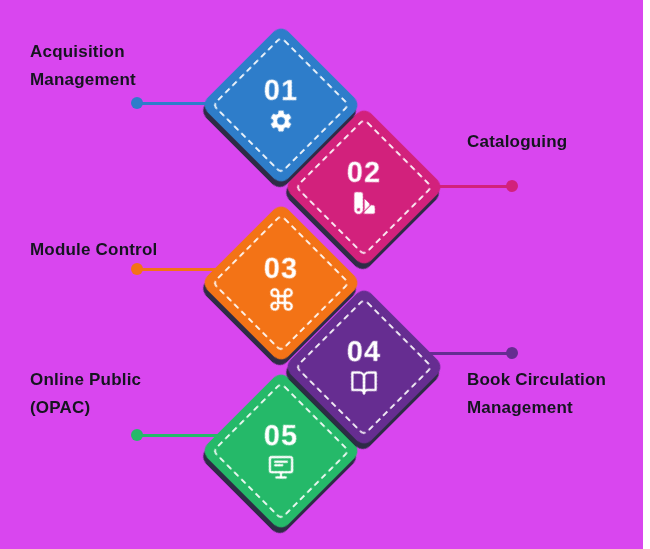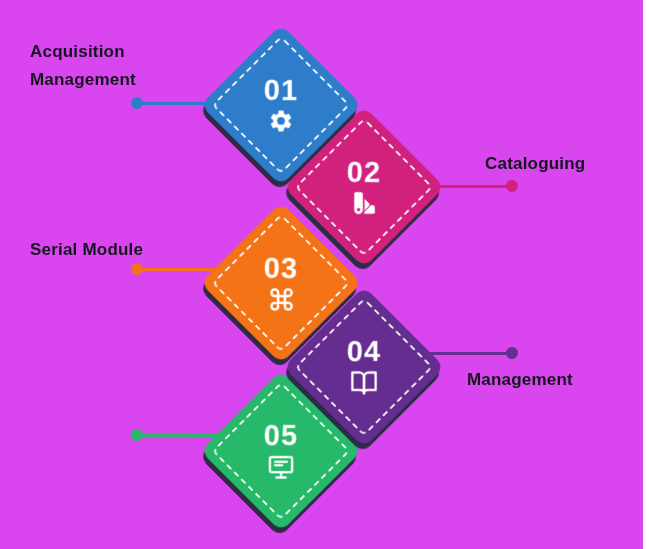--- a/index.html
+++ b/index.html
@@ -42,21 +42,21 @@
   
   .i1 .diamond   { left:224px; top:48px;  background:#2e7dca; z-index:50; }
   .i1 .connector { left:137px; top:102px; width:112px; background:#2e7dca; }
   .i1 .dot       { left:131px; top:97px;  background:#2e7dca; }
   .i1 .callout   { left:30px;  top:38px; }
 
   
   .i2 .diamond   { left:307px; top:130px; background:#d2217c; z-index:40; }
   .i2 .connector { left:394px; top:185px; width:118px; background:#d2217c; }
   .i2 .dot       { left:506px; top:180px; background:#d2217c; }
-  .i2 .callout   { left:467px; top:150px;margin-left:18px; }
+  .i2 .callout   { left:467px; top:128px; }
 
   
   .i3 .diamond   { left:224px; top:226px; background:#f37316; z-index:30; }
   .i3 .connector { left:137px; top:268px; width:112px; background:#f37316; }
   .i3 .dot       { left:131px; top:263px; background:#f37316; }
   .i3 .callout   { left:30px;  top:236px; }
 
   
   .i4 .diamond   { left:307px; top:310px; background:#662d91; z-index:20; }
   .i4 .connector { left:394px; top:352px; width:118px; background:#662d91; }
@@ -114,40 +114,41 @@
             <path fill="#fff" d="M11.5 22h8.9c.88 0 1.6-.72 1.6-1.6v-4.8c0-.88-.72-1.6-1.6-1.6h-1.9l-5.6 5.6c-.25.9-.6 1.7-1.4 2.4z"></path>
           </svg>
         </div>
       </div>
     </div>
   </div>
 
   
   <div class="item i3">
     <div class="callout">
-      <div>Serial Module</div>
+      <div>Module Control</div>
     </div>
     <div class="connector"></div>
     <div class="dot"></div>
     <div class="diamond">
       <div class="dash"></div>
       <div class="dcontent">
         <div class="dnumber">03</div>
         <div class="dicon">
           <svg width="27" height="27" viewBox="0 0 24 24" fill="none" stroke="#fff" stroke-width="2.2" stroke-linecap="round" stroke-linejoin="round">
               <path d="M18 3a3 3 0 0 0-3 3v12a3 3 0 0 0 3 3 3 3 0 0 0 3-3 3 3 0 0 0-3-3H6a3 3 0 0 0-3 3 3 3 0 0 0 3 3 3 3 0 0 0 3-3V6a3 3 0 0 0-3-3 3 3 0 0 0-3 3 3 3 0 0 0 3 3h12a3 3 0 0 0 3-3 3 3 0 0 0-3-3z"></path>
             </svg>
         </div>
       </div>
     </div>
   </div>
 
   
   <div class="item i4">
     <div class="callout">
+      <div>Book Circulation</div>
       <div>Management</div>
     </div>
     <div class="connector"></div>
     <div class="dot"></div>
     <div class="diamond">
       <div class="dash"></div>
       <div class="dcontent">
         <div class="dnumber">04</div>
         <div class="dicon">
           <svg width="28" height="28" viewBox="0 0 24 24" fill="none" stroke="#fff" stroke-width="2" stroke-linecap="round" stroke-linejoin="round">
@@ -155,20 +156,22 @@
               <path d="M22 3h-6a4 4 0 0 0-4 4v14a3 3 0 0 1 3-3h7z"></path>
             </svg>
         </div>
       </div>
     </div>
   </div>
 
   
   <div class="item i5">
     <div class="callout">
+      <div>Online Public</div>
+      <div>(OPAC)</div>
     </div>
     <div class="connector"></div>
     <div class="dot"></div>
     <div class="diamond">
       <div class="dash"></div>
       <div class="dcontent">
         <div class="dnumber">05</div>
         <div class="dicon">
           <svg width="28" height="28" viewBox="0 0 24 24" fill="none" stroke="#fff" stroke-width="2" stroke-linecap="round" stroke-linejoin="round">
               <rect x="2.5" y="3.5" width="19" height="13" rx="1.6"></rect>

